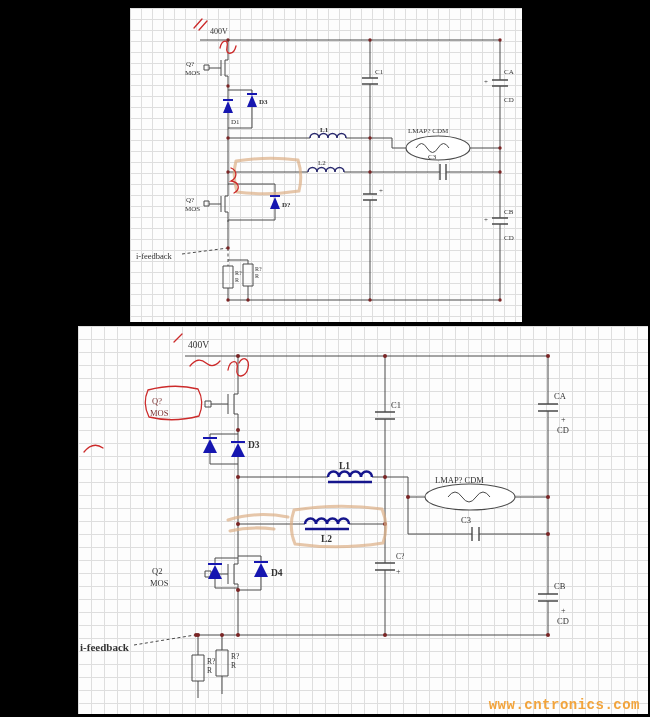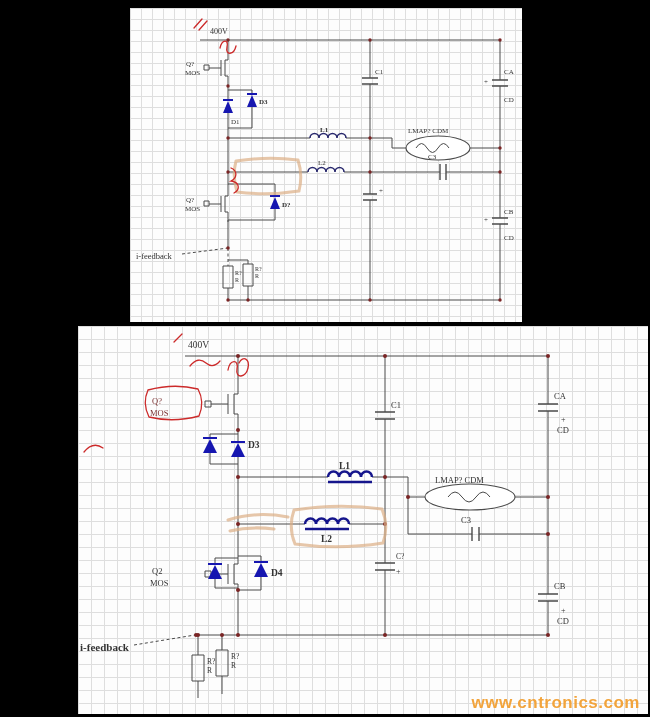--- a/index.html
+++ b/index.html
@@ -29,22 +29,22 @@
   .red { stroke:var(--annotation_red,#cc2a2a); stroke-width:1.3; fill:none; stroke-linecap:round; }
   .tan { stroke:var(--highlight_tan,#dcae84); stroke-width:3; fill:none; opacity:.7; stroke-linecap:round; }
   .lamp { fill:#ffffff; stroke:#4a4a4a; stroke-width:1.1; }
 
   text { font-family:"Liberation Serif", serif; fill:var(--label,#333333); }
   .bold { font-weight:bold; }
   .maroon { fill:#7b3333; }
 
   .watermark {
     position:absolute; right:10px; bottom:4px;
-    font-family:Liberation Sans, sans-serif;
-    font-size:17px; font-weight:bold; letter-spacing:.5px;
+    font-family:Liberation Mono, monospace;
+    font-size:14px; font-weight:bold; letter-spacing:.5px;
     color:var(--watermark_orange,#f2a43c);
   }
 </style>
 </head>
 <body>
 
 <div class="page">
 
   <div class="panel panel-top">
     <svg width="392" height="314" viewBox="0 0 392 314">

